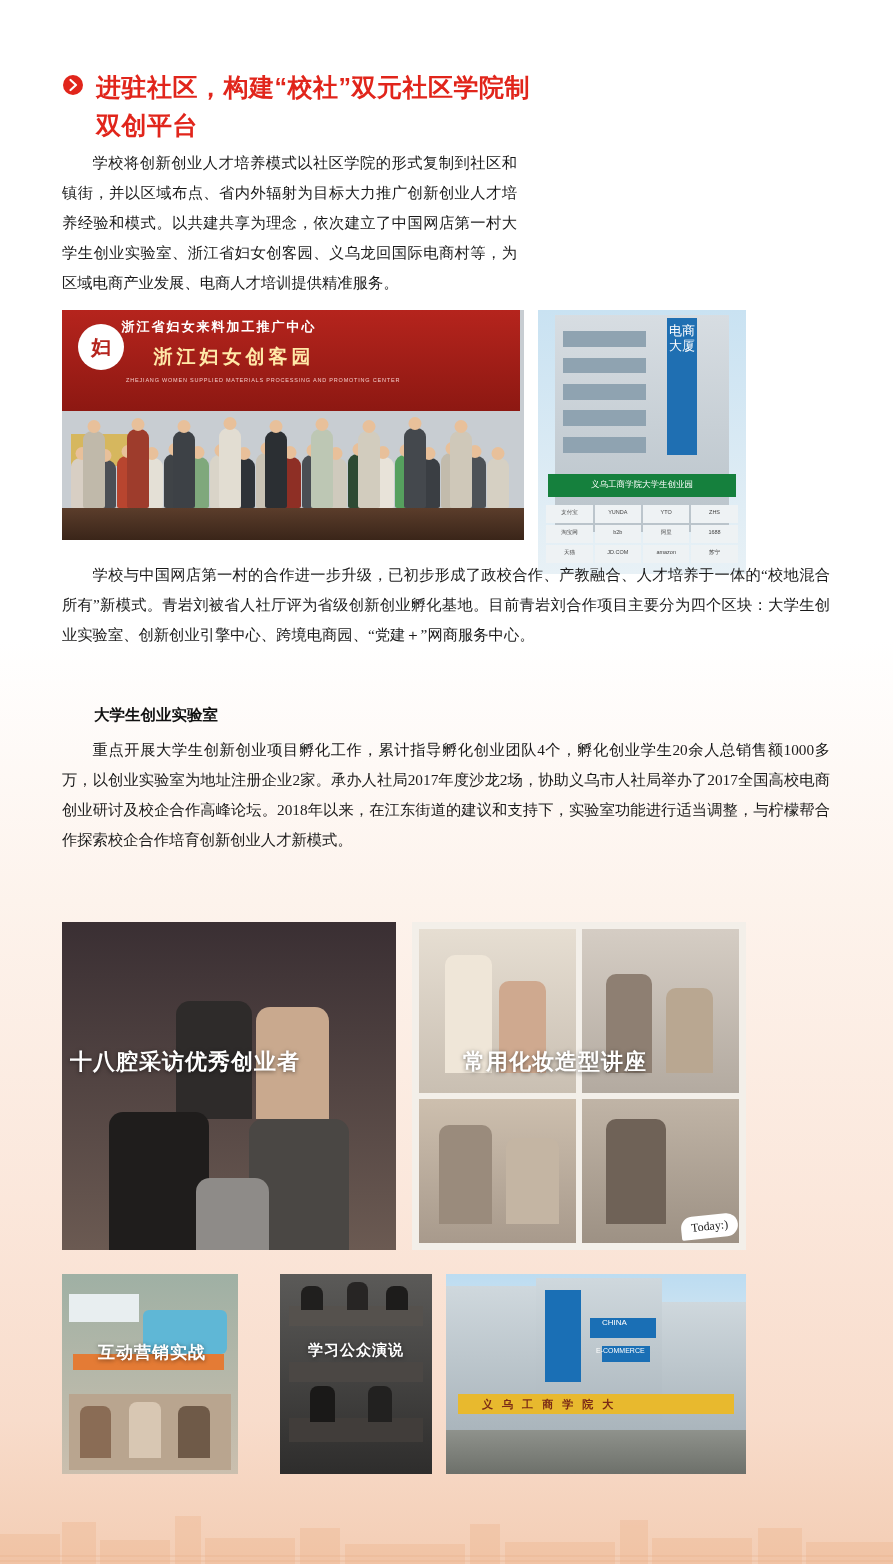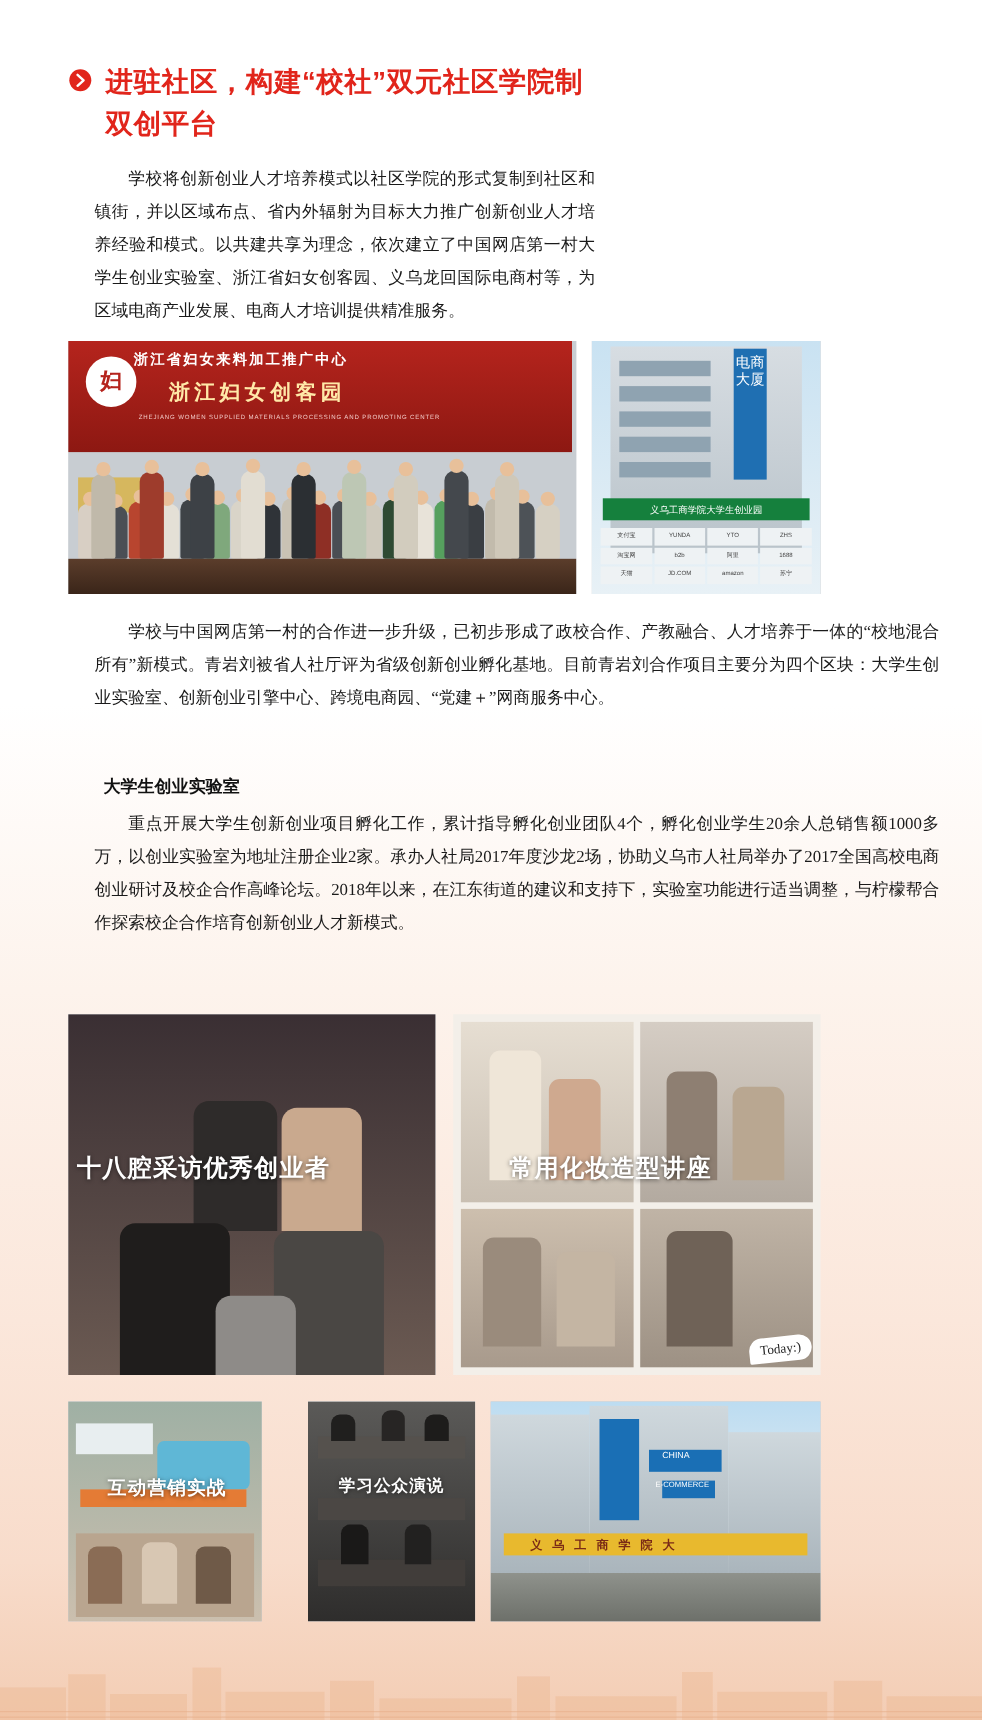--- a/index.html
+++ b/index.html
@@ -36,21 +36,21 @@
   .content {
     position: absolute;
     inset: 0;
     z-index: 3;
   }
 
   
   .heading {
     position: absolute;
     left: 62px;
-    top: 56px;
+    top: 68px;
     width: 700px;
     display: flex;
     align-items: flex-start;
     gap: 12px;
   }
   .heading-icon {
     width: 22px; height: 22px;
     flex: 0 0 22px;
     margin-top: 6px;
   }
@@ -66,21 +66,21 @@
   
   .para {
     position: absolute;
     color: #1a1a1a;
     font-size: 15.3px;
     line-height: 30px;
     text-align: justify;
     text-justify: inter-ideograph;
     font-family: "Liberation Serif", "DejaVu Serif", serif;
   }
-  .para.indent { text-indent: 2em; margin-left: 24px; }
+  .para.indent { text-indent: 2em; }
 
   #para1 { left: 62px; top: 148px; width: 455px; }
   #para2 { left: 62px; top: 560px; width: 768px; }
 
   .sub-head {
     position: absolute;
     left: 94px;
     top: 705px;
     font-size: 15.5px;
     font-weight: bold;
@@ -163,21 +163,21 @@
   #photo-group .crowd { position:absolute; left:0; right:0; top:44%; bottom:14%; }
   #photo-group .p {
     position:absolute; bottom:0; width: 22px; border-radius: 9px 9px 2px 2px;
   }
   #photo-group .p:after {
     content:""; position:absolute; left:50%; transform:translateX(-50%); top:-11px;
     width:13px; height:13px; border-radius:50%; background:#e8c09a;
   }
 
   
-  #photo-tower { left: 538px; top: 310px; width: 208px; height: 230px; }
+  #photo-tower { left: 538px; top: 310px; width: 208px; height: 264px; }
   #photo-tower .sky { position:absolute; inset:0; background: linear-gradient(#c9e2f2, #e8f1f6); }
   #photo-tower .bld {
     position:absolute; left: 8%; top: 2%; width: 84%; height: 82%;
     background: linear-gradient(#d7dde2, #b9c3ca);
   }
   #photo-tower .vert {
     position:absolute; left: 62%; top: 3%; width: 30px; height: 52%;
     background:#1f6fb2; color:#fff; font-size: 13px; text-align:center;
     line-height: 15px; padding-top: 5px; box-sizing:border-box; font-family:"Liberation Sans",sans-serif;
   }

